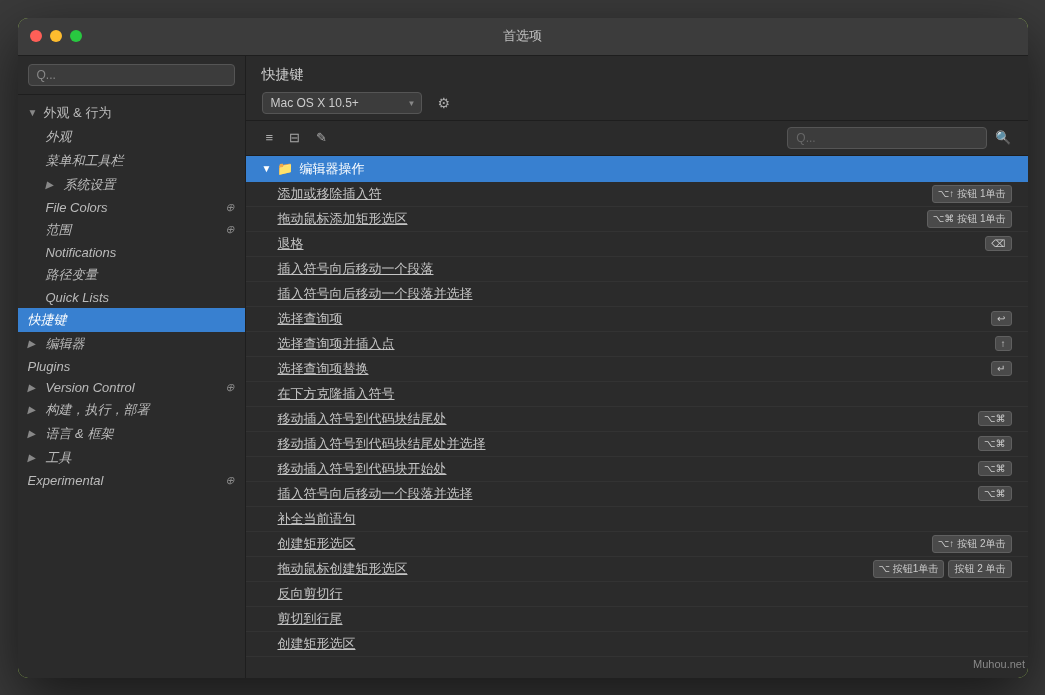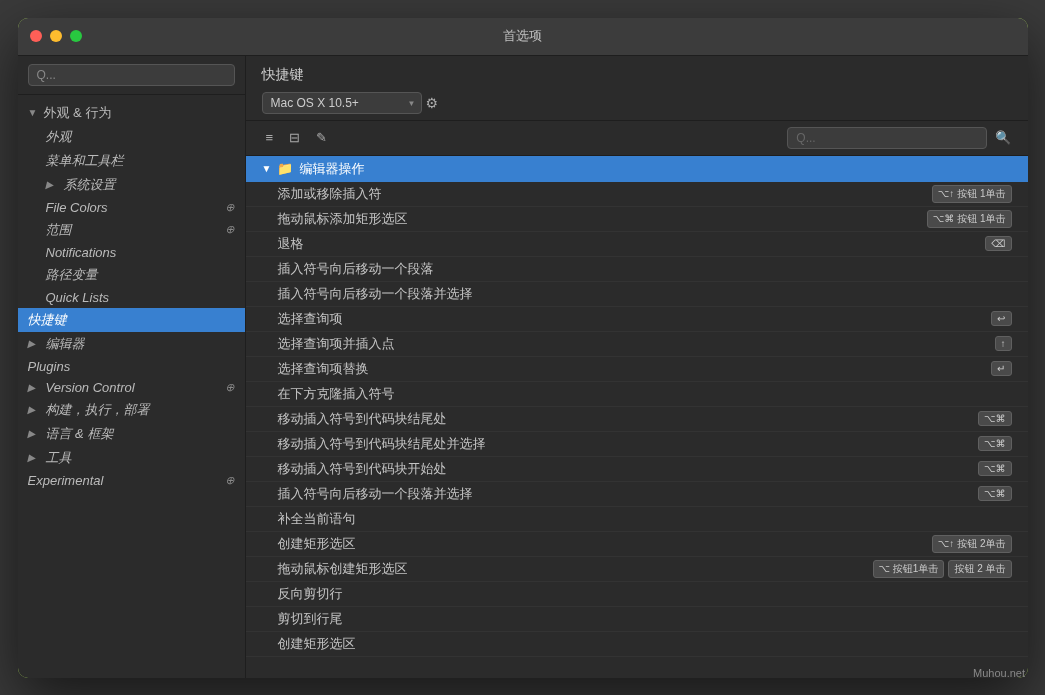--- a/index.html
+++ b/index.html
@@ -139,21 +139,21 @@
     }
     .panel-title {
       color: #ccc;
       font-size: 14px;
       font-weight: 500;
       margin-bottom: 8px;
     }
     .panel-toolbar {
       display: flex;
       align-items: center;
-      gap: 0;
+      gap: 12px;
     }
     .dropdown-select {
       background: #3c3c3c;
       border: 1px solid #555;
       border-radius: 4px;
       color: #ccc;
       padding: 3px 10px 3px 8px;
       font-size: 12px;
       cursor: pointer;
       appearance: none;
@@ -239,40 +239,40 @@
       gap: 6px;
     }
     .shortcut-row {
       display: flex;
       align-items: center;
       padding: 3px 16px 3px 32px;
       color: #c5c5c5;
       font-size: 13px;
       border-bottom: 1px solid #333;
     }
-    .shortcut-name { flex: 1; }
+    .shortcut-name { flex: 1; text-decoration: underline; }
     .shortcut-keys {
       display: flex;
       align-items: center;
       gap: 4px;
       font-size: 11px;
     }
     .key-badge {
       background: #4a4a4a;
       border: 1px solid #606060;
       border-radius: 3px;
       padding: 1px 5px;
       color: #ccc;
       font-size: 10px;
       white-space: nowrap;
       text-align: right;
     }
     .watermark {
       position: absolute;
-      bottom: 16px;
+      bottom: 25px;
       right: 20px;
       color: #888;
       font-size: 11px;
       pointer-events: none;
     }
   </style>
 </head>
 <body>
 
 <div class="window">

